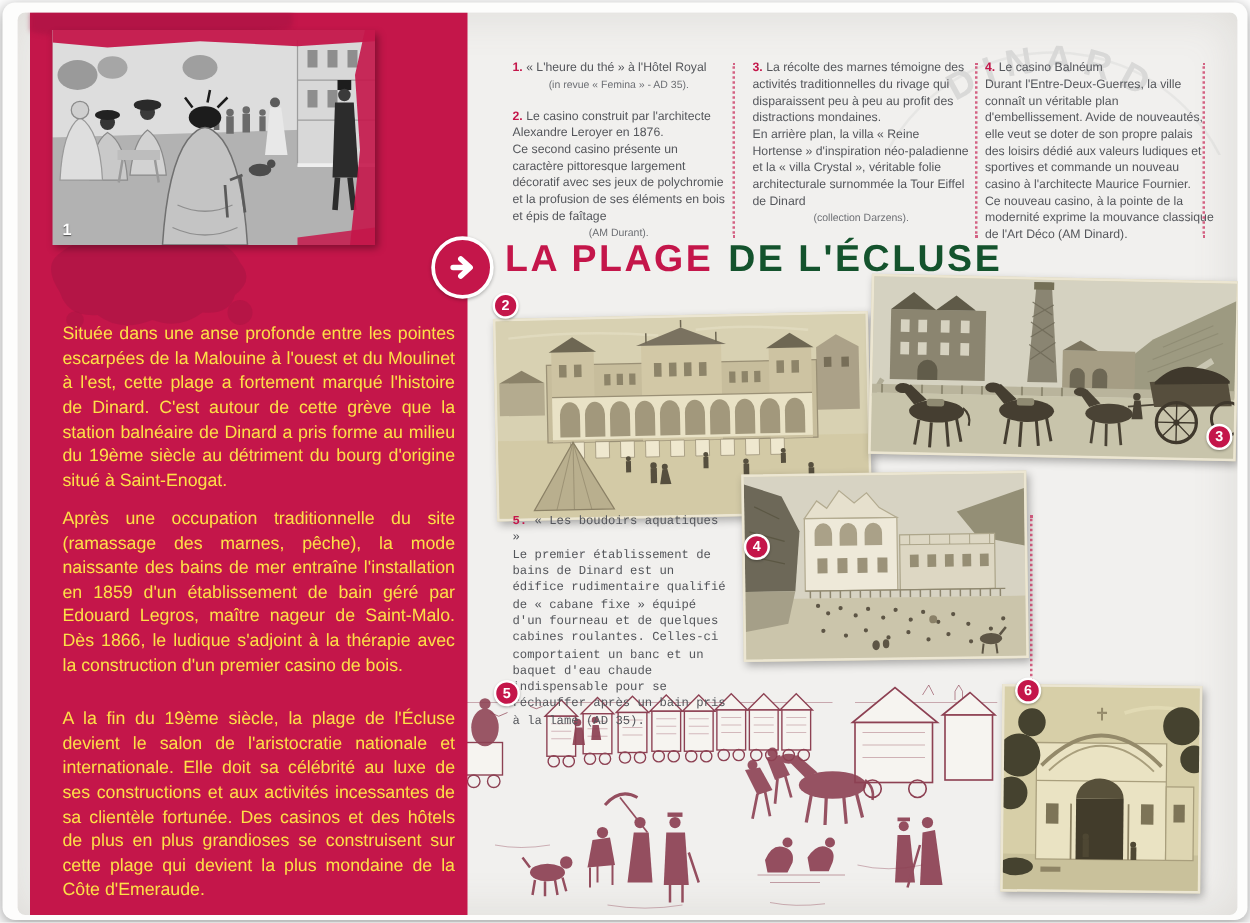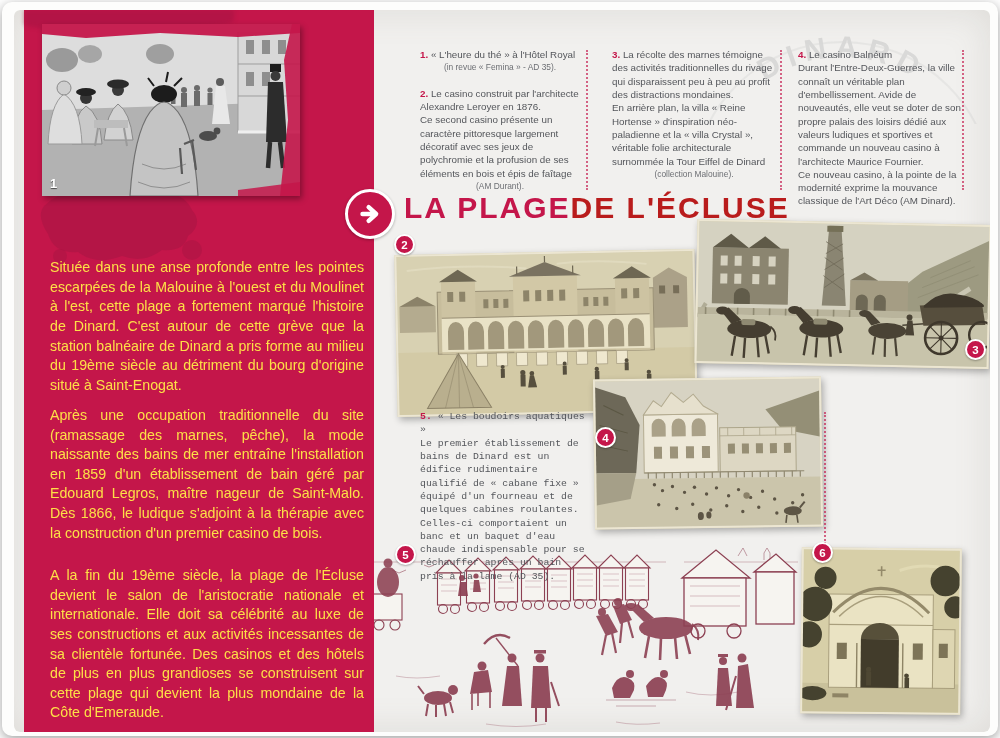--- a/index.html
+++ b/index.html
@@ -26,25 +26,25 @@
 
   
   .arrow-badge{position:absolute;left:331px;top:179px;width:44px;height:44px;
         border-radius:50%;background:#c4164a;border:3px solid #fff;
         box-shadow:0 1px 3px rgba(0,0,0,.3);z-index:4;display:flex;
         align-items:center;justify-content:center;}
   .arrow-badge svg{width:30px;height:30px;}
   .title{position:absolute;left:390px;top:181px;font-size:30px;font-weight:bold;
         letter-spacing:2px;white-space:nowrap;z-index:3;}
   .title .hl{color:#c4164a;}
-  .title .rest{color:#b91c1c;}
+  .title .rest{color:#14532d;margin-left:12px;}
 
   
   .capcol{position:absolute;z-index:3;}
-  .cap{margin:0 0 13px 10px;font-size:9.8px;line-height:1.36;color:#54565b;}
+  .cap{margin:0 0 13px 0;font-size:9.8px;line-height:1.36;color:#54565b;}
   .cnum{color:#c4164a;font-weight:bold;}
   .ctext{white-space:pre-line;}
   .csrc{display:block;font-size:8.4px;color:#6d6f74;margin-top:1px;text-align:center;}
   .vdots{position:absolute;width:0;border-left:2px dotted #c4164a;opacity:.65;z-index:3;}
 
   
   .photo{position:absolute;z-index:2;box-shadow:2px 3px 7px rgba(0,0,0,.3);
         border:2px solid #ece6d2;background:#d8d2b6;}
   .photo svg{width:100%;height:100%;display:block;}
   .badge{position:absolute;width:21px;height:21px;border-radius:50%;background:#c4164a;
@@ -152,21 +152,21 @@
   </div>
 
   <div class="capcol" style="left:396px;top:38px;width:170px;">
     <p class="cap"><span class="cnum">1.</span> <span class="ctext">« L'heure du thé » à l'Hôtel Royal</span><span class="csrc">(in revue « Femina » - AD 35).</span></p>
     <p class="cap"><span class="cnum">2.</span> <span class="ctext">Le casino construit par l'architecte Alexandre Leroyer en 1876.
 Ce second casino présente un caractère pittoresque largement décoratif avec ses jeux de polychromie et la profusion de ses éléments en bois et épis de faîtage</span><span class="csrc">(AM Durant).</span></p>
   </div>
   <div class="vdots" style="left:572px;top:40px;height:140px;"></div>
   <div class="capcol" style="left:588px;top:38px;width:174px;">
     <p class="cap"><span class="cnum">3.</span> <span class="ctext">La récolte des marnes témoigne des activités traditionnelles du rivage qui disparaissent peu à peu au profit des distractions mondaines.
-En arrière plan, la villa « Reine Hortense » d'inspiration néo-paladienne et la « villa Crystal », véritable folie architecturale surnommée la Tour Eiffel de Dinard</span><span class="csrc">(collection Malouine).</span></p>
+En arrière plan, la villa « Reine Hortense » d'inspiration néo-paladienne et la « villa Crystal », véritable folie architecturale surnommée la Tour Eiffel de Dinard</span><span class="csrc">(collection Darzens).</span></p>
   </div>
   <div class="vdots" style="left:766px;top:40px;height:140px;"></div>
   <div class="capcol" style="left:774px;top:38px;width:184px;">
     <p class="cap"><span class="cnum">4.</span> <span class="ctext">Le casino Balnéum
 Durant l'Entre-Deux-Guerres, la ville connaît un véritable plan d'embellissement. Avide de nouveautés, elle veut se doter de son propre palais des loisirs dédié aux valeurs ludiques et sportives et commande un nouveau casino à l'architecte Maurice Fournier.
 Ce nouveau casino, à la pointe de la modernité exprime la mouvance classique de l'Art Déco (AM Dinard).</span></p>
   </div>
   <div class="vdots" style="left:948px;top:40px;height:140px;"></div>
   <div class="capcol" style="left:396px;top:400px;width:176px;font-family:Liberation Mono, monospace;">
     <p class="cap"><span class="cnum">5.</span> <span class="ctext">« Les boudoirs aquatiques »

